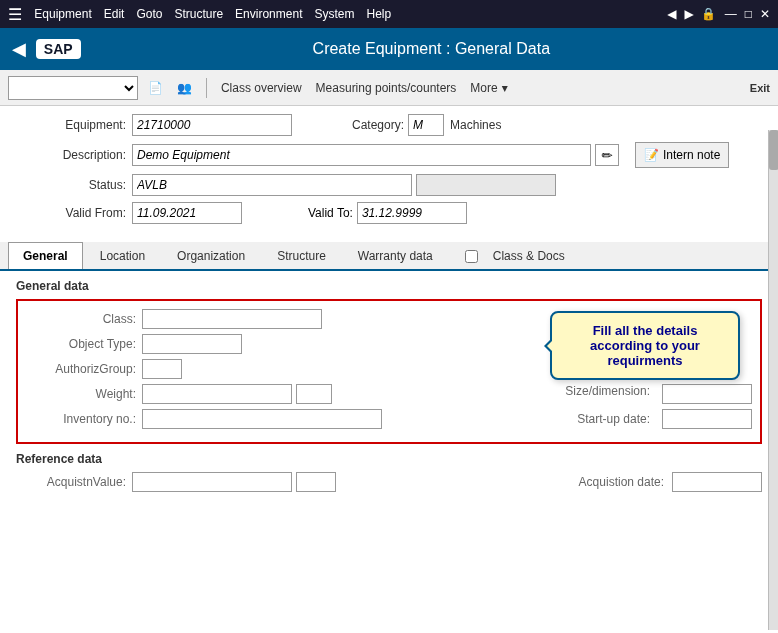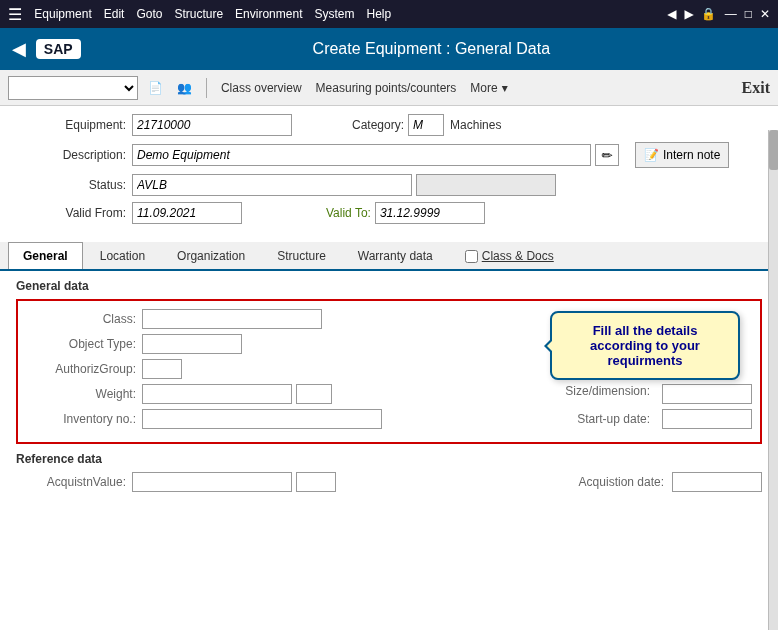--- a/index.html
+++ b/index.html
@@ -67,24 +67,23 @@
       gap: 4px;
       font-size: 12px;
       color: #333;
     }
     .toolbar-sep { width: 1px; height: 20px; background: #aaa; margin: 0 4px; }
     .toolbar-right { margin-left: auto; }
     .exit-btn {
       background: none;
       border: none;
       cursor: pointer;
-      font-size: 16px;
+      font-size: 11px;
       color: #333;
       font-weight: bold;
-      font-family: Liberation Serif, serif;
     }
 
     
     .form-area {
       padding: 8px 16px;
       background: #fff;
     }
     .form-row {
       display: flex;
       align-items: center;
@@ -156,22 +155,21 @@
     .tab.active {
       background: #fff;
       border: 1px solid #999;
       border-bottom: none;
       font-weight: bold;
       color: #000;
     }
     .tab.with-checkbox {
       display: flex;
       align-items: center;
-      gap: 4px;
-      text-decoration: underline;
+      gap: 15px;
     }
 
     
     .content {
       padding: 0 16px 8px 16px;
       background: #fff;
       position: relative;
     }
 
     .section-title {
@@ -320,21 +318,21 @@
     </button>
   </div>
   <div class="form-row">
     <span class="form-label">Status:</span>
     <input class="form-input" value="AVLB" style="width: 280px;">
     <input class="form-input form-input-grey" style="width: 140px; margin-left: 4px; background: rgb(232, 232, 232);">
   </div>
   <div class="form-row">
     <span class="form-label">Valid From:</span>
     <input class="form-input" value="11.09.2021" style="width: 110px;">
-    <span style="margin-left:84px; font-size:12px; color:#4d7c0f;">Valid To:</span>
+    <span style="margin-left:66px; font-size:12px; color:#000000;">Valid To:</span>
     <input class="form-input" value="31.12.9999" style="width: 110px; margin-left: 4px;">
   </div>
 </div>
 
 <div class="tabs">
   <div class="tab active">General</div>
   <div class="tab">Location</div>
   <div class="tab">Organization</div>
   <div class="tab">Structure</div>
   <div class="tab">Warranty data</div>

